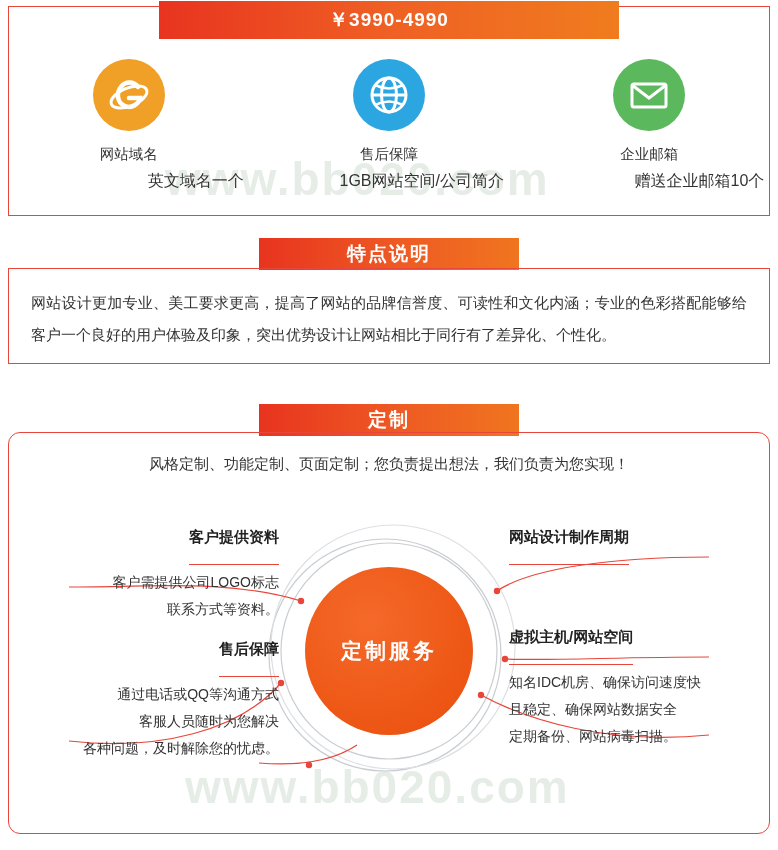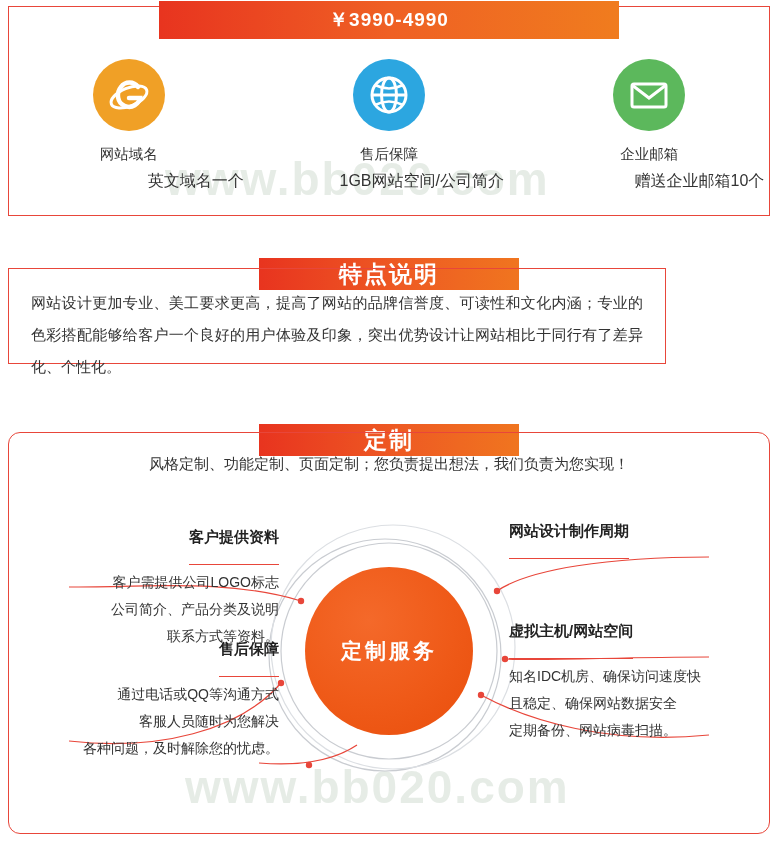--- a/index.html
+++ b/index.html
@@ -109,36 +109,35 @@
     text-align: right;
   }
 
   
   .label-banner {
     position: absolute;
     width: 260px;
     height: 32px;
     background: linear-gradient(90deg, #e8341f 0%, #ee5b23 55%, #f0751f 100%);
     color: #fff;
-    font-size: 23px;
+    font-size: 19px;
     font-weight: bold;
     display: flex;
     align-items: center;
     justify-content: center;
     left: 50%;
     transform: translateX(-50%);
     letter-spacing: 2px;
-    margin-top: 20px;
   }
 
   
   .card-desc {
     left: 8px;
     top: 268px;
-    width: 658px;
+    width: 762px;
     height: 96px;
   }
   .banner-desc {
     top: 238px;
   }
   .desc-text {
     position: absolute;
     top: 18px;
     left: 22px;
     right: 22px;
@@ -208,21 +207,21 @@
   .bubble .b-title {
     font-weight: bold;
     font-size: 15px;
     color: #222;
     border-bottom: 1.5px solid #e8463a;
     display: inline-block;
     padding-bottom: 14px;
     margin-bottom: 4px;
   }
   .bubble.left { text-align: right; }
-  .bubble.right { text-align: left; }
+  .bubble.right { text-align: left; margin-top: 6px; }
 
   .b-tl { left: 20px;  top: 28px;  width: 250px; }
   .b-bl { left: 20px;  top: 140px; width: 250px; }
   .b-tr { left: 500px; top: 22px;  width: 250px; }
   .b-br { left: 500px; top: 122px; width: 250px; }
 </style>
 </head>
 <body>
 
 <div class="page">
@@ -307,21 +306,20 @@
 
         <path d="M700 240 C600 250, 520 226, 472 200" fill="none" stroke="#e8463a" stroke-width="1.2"></path>
         <circle cx="472" cy="200" r="3.2" fill="#e8463a"></circle>
       </svg>
 
       <div class="core-circle">定制服务</div>
 
       <div class="bubble left b-tl">
         <div class="b-title">客户提供资料</div>
         <div>客户需提供公司LOGO标志</div>
-        <div>公司简介、产品分类及说明</div>
         <div>联系方式等资料。</div>
       </div>
 
       <div class="bubble left b-bl">
         <div class="b-title">售后保障</div>
         <div>通过电话或QQ等沟通方式</div>
         <div>客服人员随时为您解决</div>
         <div>各种问题，及时解除您的忧虑。</div>
       </div>
 

